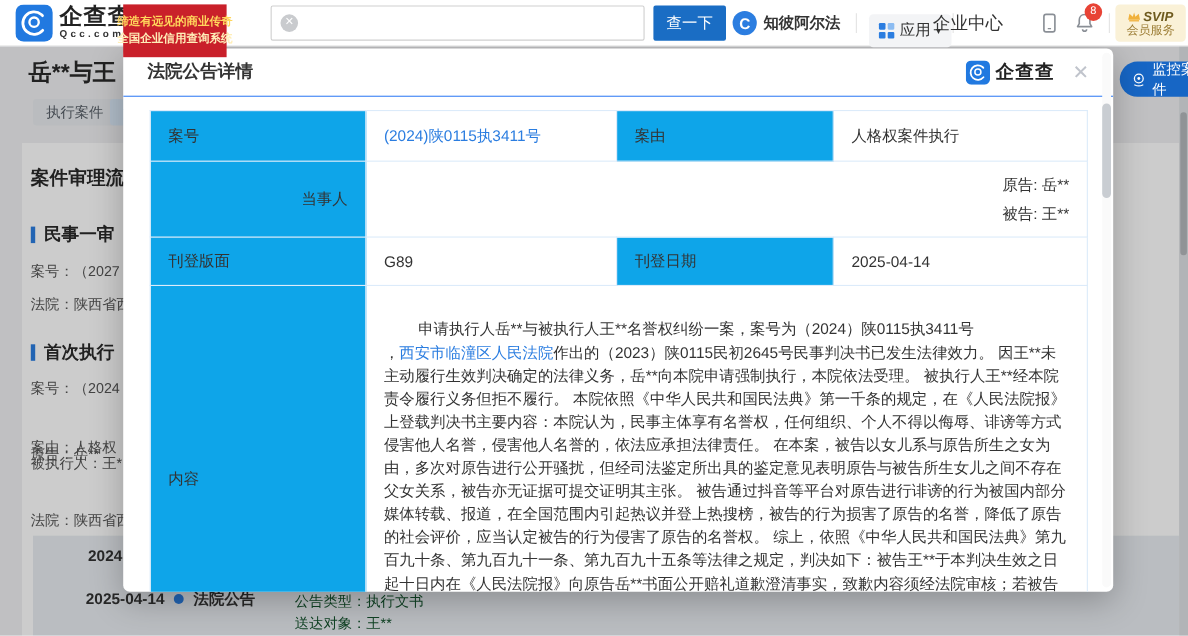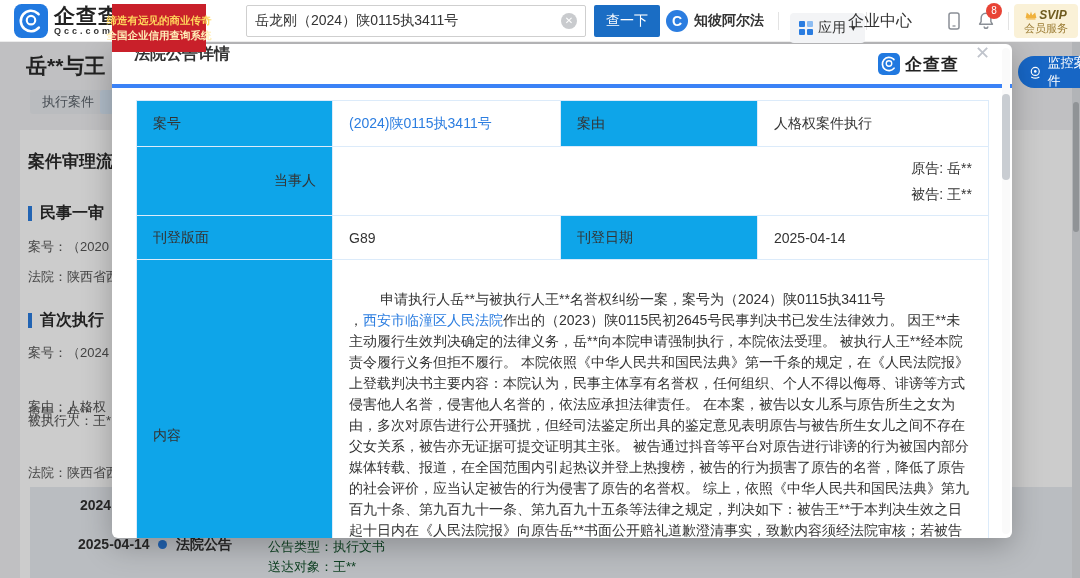--- a/index.html
+++ b/index.html
@@ -54,21 +54,21 @@
   .fld { position:absolute; font-size:13px; color:#555; white-space:nowrap; }
   .timeline-box { position:absolute; left:30px; top:487px; width:1042px; height:91px; background:#e9edf2; }
   .tl-date { position:absolute; font-size:14px; font-weight:bold; color:#333; }
   .tl-dot { position:absolute; width:9px; height:9px; border-radius:50%; background:#2b7de0; }
   .tl-event { position:absolute; font-size:14px; font-weight:bold; color:#333; }
   .tl-meta { position:absolute; font-size:13px; color:#14532d; }
   .pg-scroll { position:absolute; right:0; top:42px; width:8px; bottom:0; background:#dfe2e5; }
   .pg-thumb { position:absolute; right:1px; top:60px; width:6px; height:130px; border-radius:3px; background:#b4b8bc; }
 
   
-  .m-head { height:44px; display:flex; padding:0 22px; border-bottom:4px solid #3b82f6; }
+  .m-head { height:44px; display:flex; align-items:center; padding:0 22px; border-bottom:1px solid #3b82f6; }
   .m-title { font-size:16px; font-weight:bold; color:#333; flex:1; }
   .m-logo { display:flex; align-items:center; gap:5px; margin-right:16px; }
   .m-logo-txt { font-size:17px; font-weight:bold; color:#222; letter-spacing:1px; }
   .m-close { font-size:18px; color:#c0c4cc; cursor:pointer; line-height:1; }
   .m-table { position:absolute; left:24px; top:56px; width:852px; border-collapse:collapse; table-layout:fixed; }
   .m-table td { border:1px solid #dcebfa; font-size:14px; color:#333; padding:8px 16px; vertical-align:middle; }
   .m-table td.lbl { background:#0ea5e9; }
   .m-table .link { color:#2b7de0; cursor:pointer; text-decoration:none; }
   .party-cell div { line-height:26px; }
   .content-cell { font-size:12.5px; line-height:21px; white-space:pre-wrap; padding:10px 16px; }
@@ -85,21 +85,21 @@
   <div class="tab tab1">执行案件</div>
   <div class="tab tab2">法</div>
 
   <div class="bg-card"></div>
   <div class="flow-title">案件审理流程</div>
 
   <div class="sec-head" style="left:28px; top:203px;">
     <span class="sec-bar"></span>
     <span>民事一审</span>
   </div>
-  <div class="fld" style="left:28px; top:238px;">案号：（2020</div>
+  <div class="fld" style="left:28px; top:238px;">案号：（2027</div>
   <div class="fld" style="left:28px; top:268px;">法院：陕西省西</div>
 
   <div class="sec-head" style="left:28px; top:310px;">
     <span class="sec-bar"></span>
     <span>首次执行</span>
   </div>
   <div class="fld" style="left:28px; top:344px;">案号：（2024</div>
   <div class="fld" style="left:28px; top:374px;margin-top:24px;">案由：人格权</div>
   <div class="fld" style="left:28px; top:404px;">原告：岳**</div>
   <div class="fld" style="left:28px; top:412px;">被执行人：王*</div>
@@ -134,21 +134,20 @@
   <div class="tb-item" style="left:54px; flex-direction:column; align-items:flex-start; justify-content:center;">
     <span class="logo-txt">企查查</span>
     <span class="logo-sub">Qcc.com</span>
   </div>
   <div class="slogan">
     <span class="l1">缔造有远见的商业传奇</span>
     <span class="l2">全国企业信用查询系统</span>
   </div>
 
   <div class="search-box">
-    <input value="岳龙刚（2024）陕0115执3411号" style="">
     <span class="clear-ico">✕</span>
   </div>
   <button class="search-btn">查一下</button>
 
   <div class="tb-item zhibi">
     <span class="zhibi-ico">C</span>
     <span>知彼阿尔法</span>
   </div>
   <div class="vdiv" style="left:778px;"></div>
 

